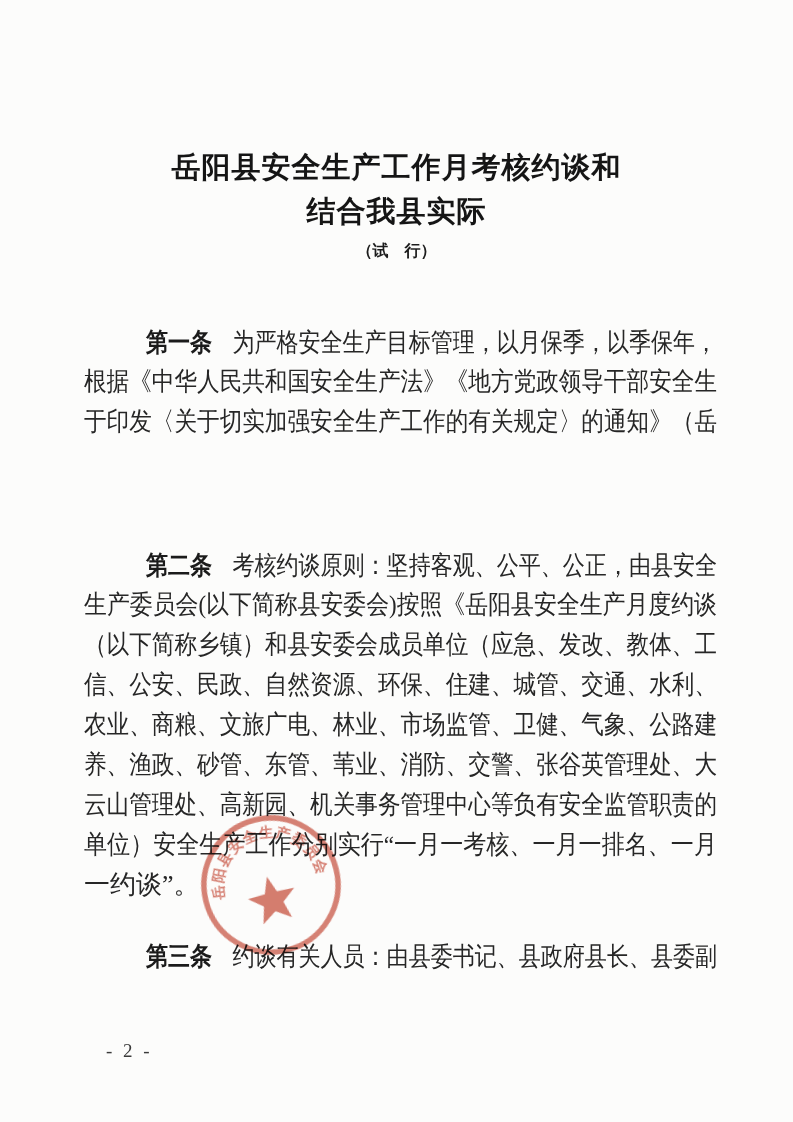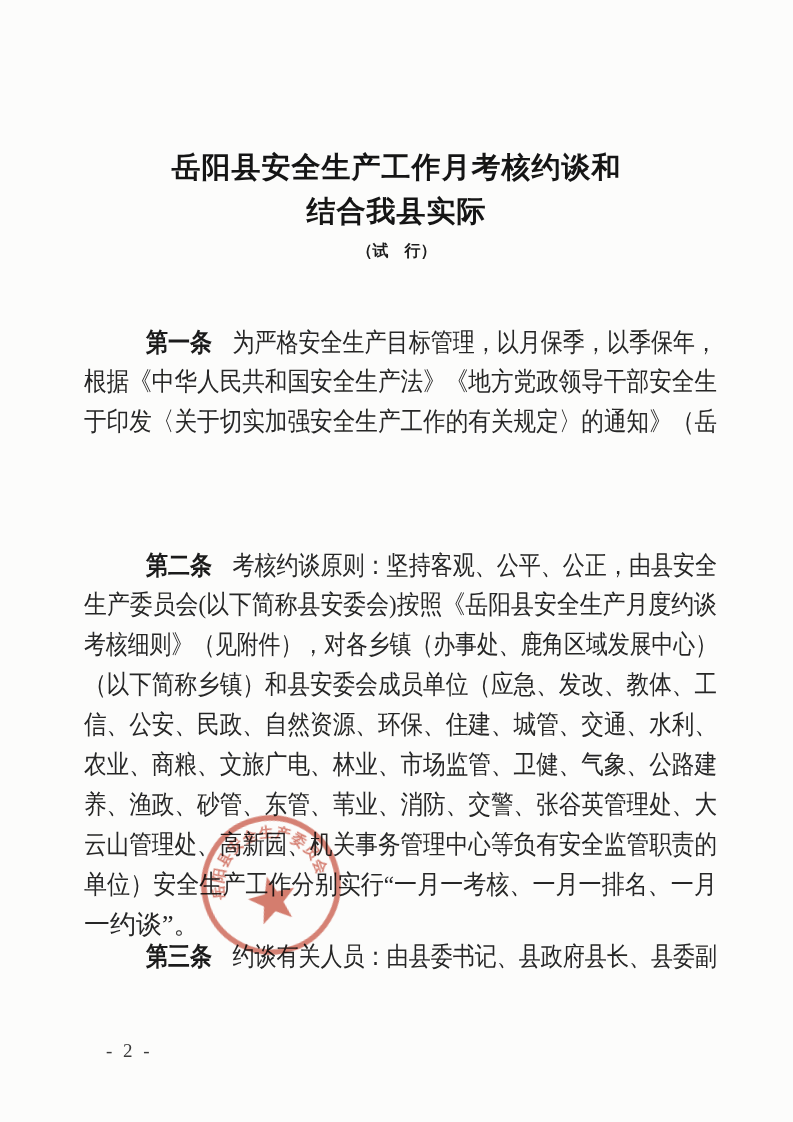--- a/index.html
+++ b/index.html
@@ -90,21 +90,20 @@
 
   <section class="para p1">
     <div class="bline first just"><span class="fit" style="transform: scaleX(0.8472);"><b class="term">第一条</b><span>为严格安全生产目标管理，以月保季，以季保年，</span></span></div>
     <div class="bline just"><span class="fit" style="transform: scaleX(0.8695);"><span>根据《中华人民共和国安全生产法》《地方党政领导干部安全生</span></span></div>
     <div class="bline just"><span class="fit" style="transform: scaleX(0.8695);"><span>于印发〈关于切实加强安全生产工作的有关规定〉的通知》（岳</span></span></div>
   </section>
 
   <section class="para p2">
     <div class="bline first just"><span class="fit" style="transform: scaleX(0.8472);"><b class="term">第二条</b><span>考核约谈原则：坚持客观、公平、公正，由县安全</span></span></div>
     <div class="bline just"><span class="fit" style="transform: scaleX(0.88);"><span>生产委员会(以下简称县安委会)按照《岳阳县安全生产月度约谈</span></span></div>
-    <div class="bline just"><span class="fit" style="transform: scaleX(0.8395);"><span>考核细则》（见附件），对各乡镇（办事处、鹿角区域发展中心）</span></span></div>
     <div class="bline just"><span class="fit" style="transform: scaleX(0.8695);"><span>（以下简称乡镇）和县安委会成员单位（应急、发改、教体、工</span></span></div>
     <div class="bline just"><span class="fit" style="transform: scaleX(0.8695);"><span>信、公安、民政、自然资源、环保、住建、城管、交通、水利、</span></span></div>
     <div class="bline just"><span class="fit" style="transform: scaleX(0.8695);"><span>农业、商粮、文旅广电、林业、市场监管、卫健、气象、公路建</span></span></div>
     <div class="bline just"><span class="fit" style="transform: scaleX(0.8695);"><span>养、渔政、砂管、东管、苇业、消防、交警、张谷英管理处、大</span></span></div>
     <div class="bline just"><span class="fit" style="transform: scaleX(0.8695);"><span>云山管理处、高新园、机关事务管理中心等负有安全监管职责的</span></span></div>
     <div class="bline just"><span class="fit" style="transform: scaleX(0.8871);"><span>单位）安全生产工作分别实行“一月一考核、一月一排名、一月</span></span></div>
     <div class="bline"><span class="fit"><span>一约谈”。</span></span></div>
   </section>
 
   <section class="para p3">

